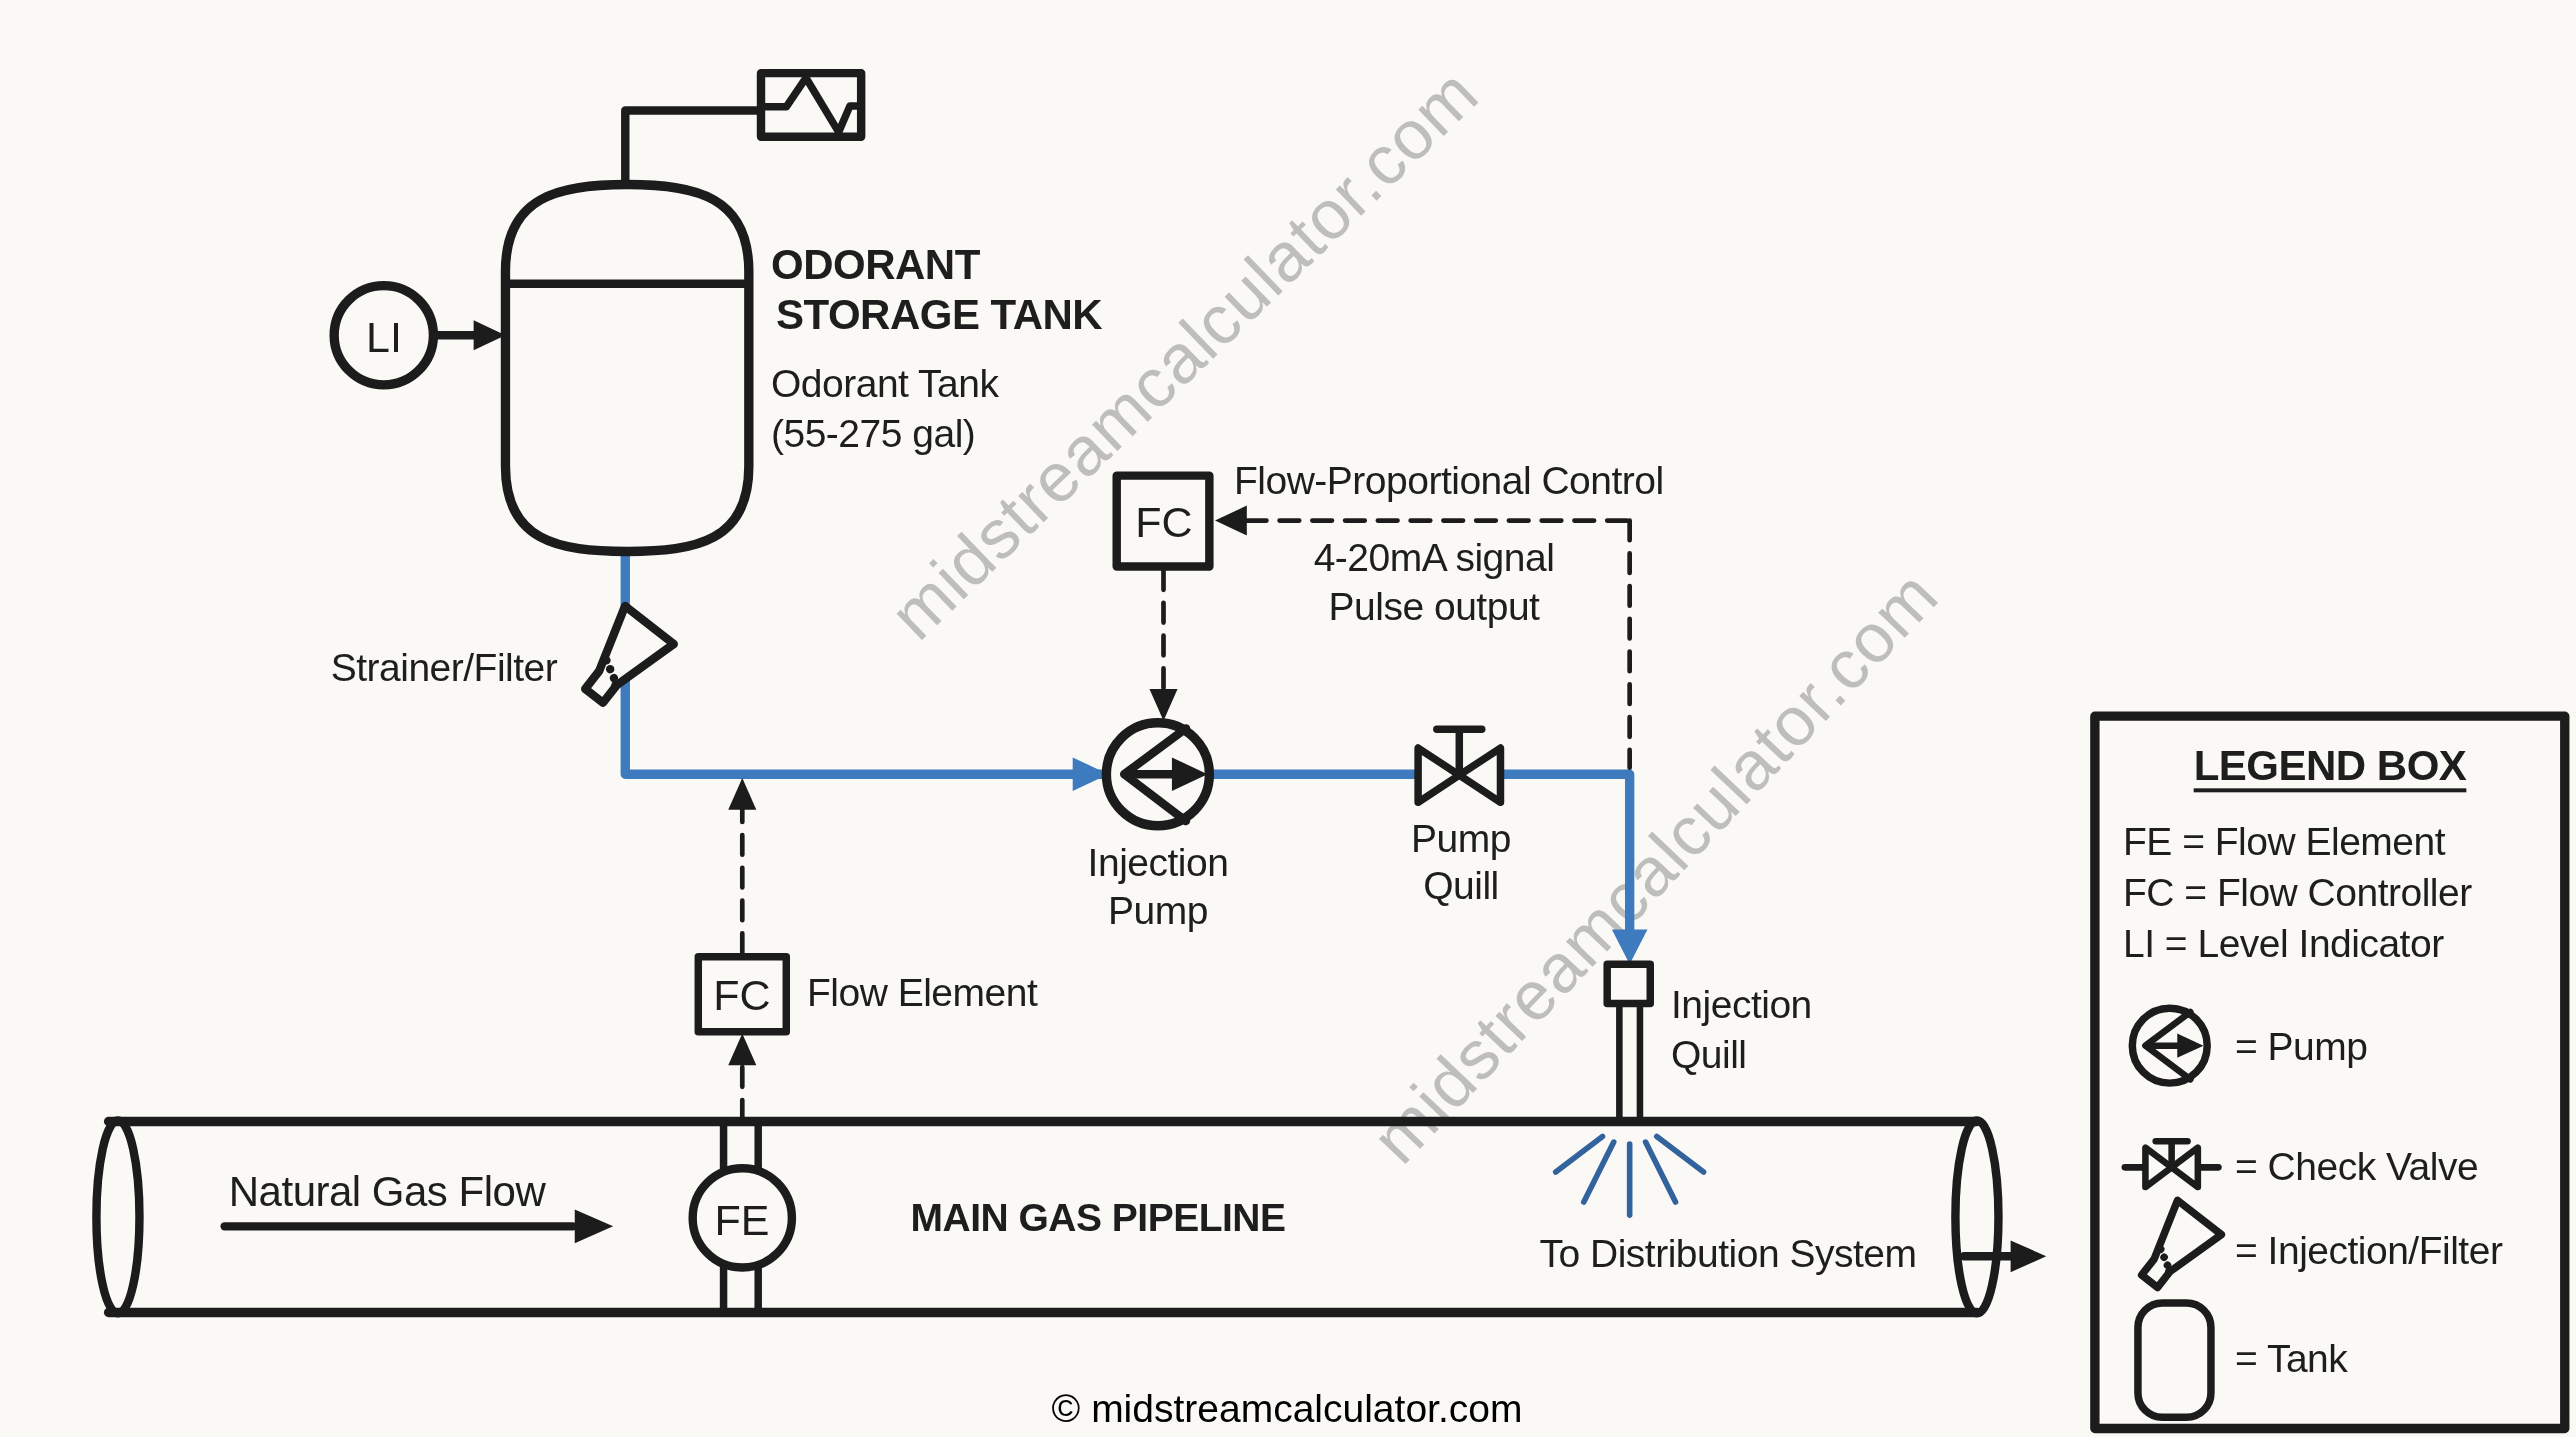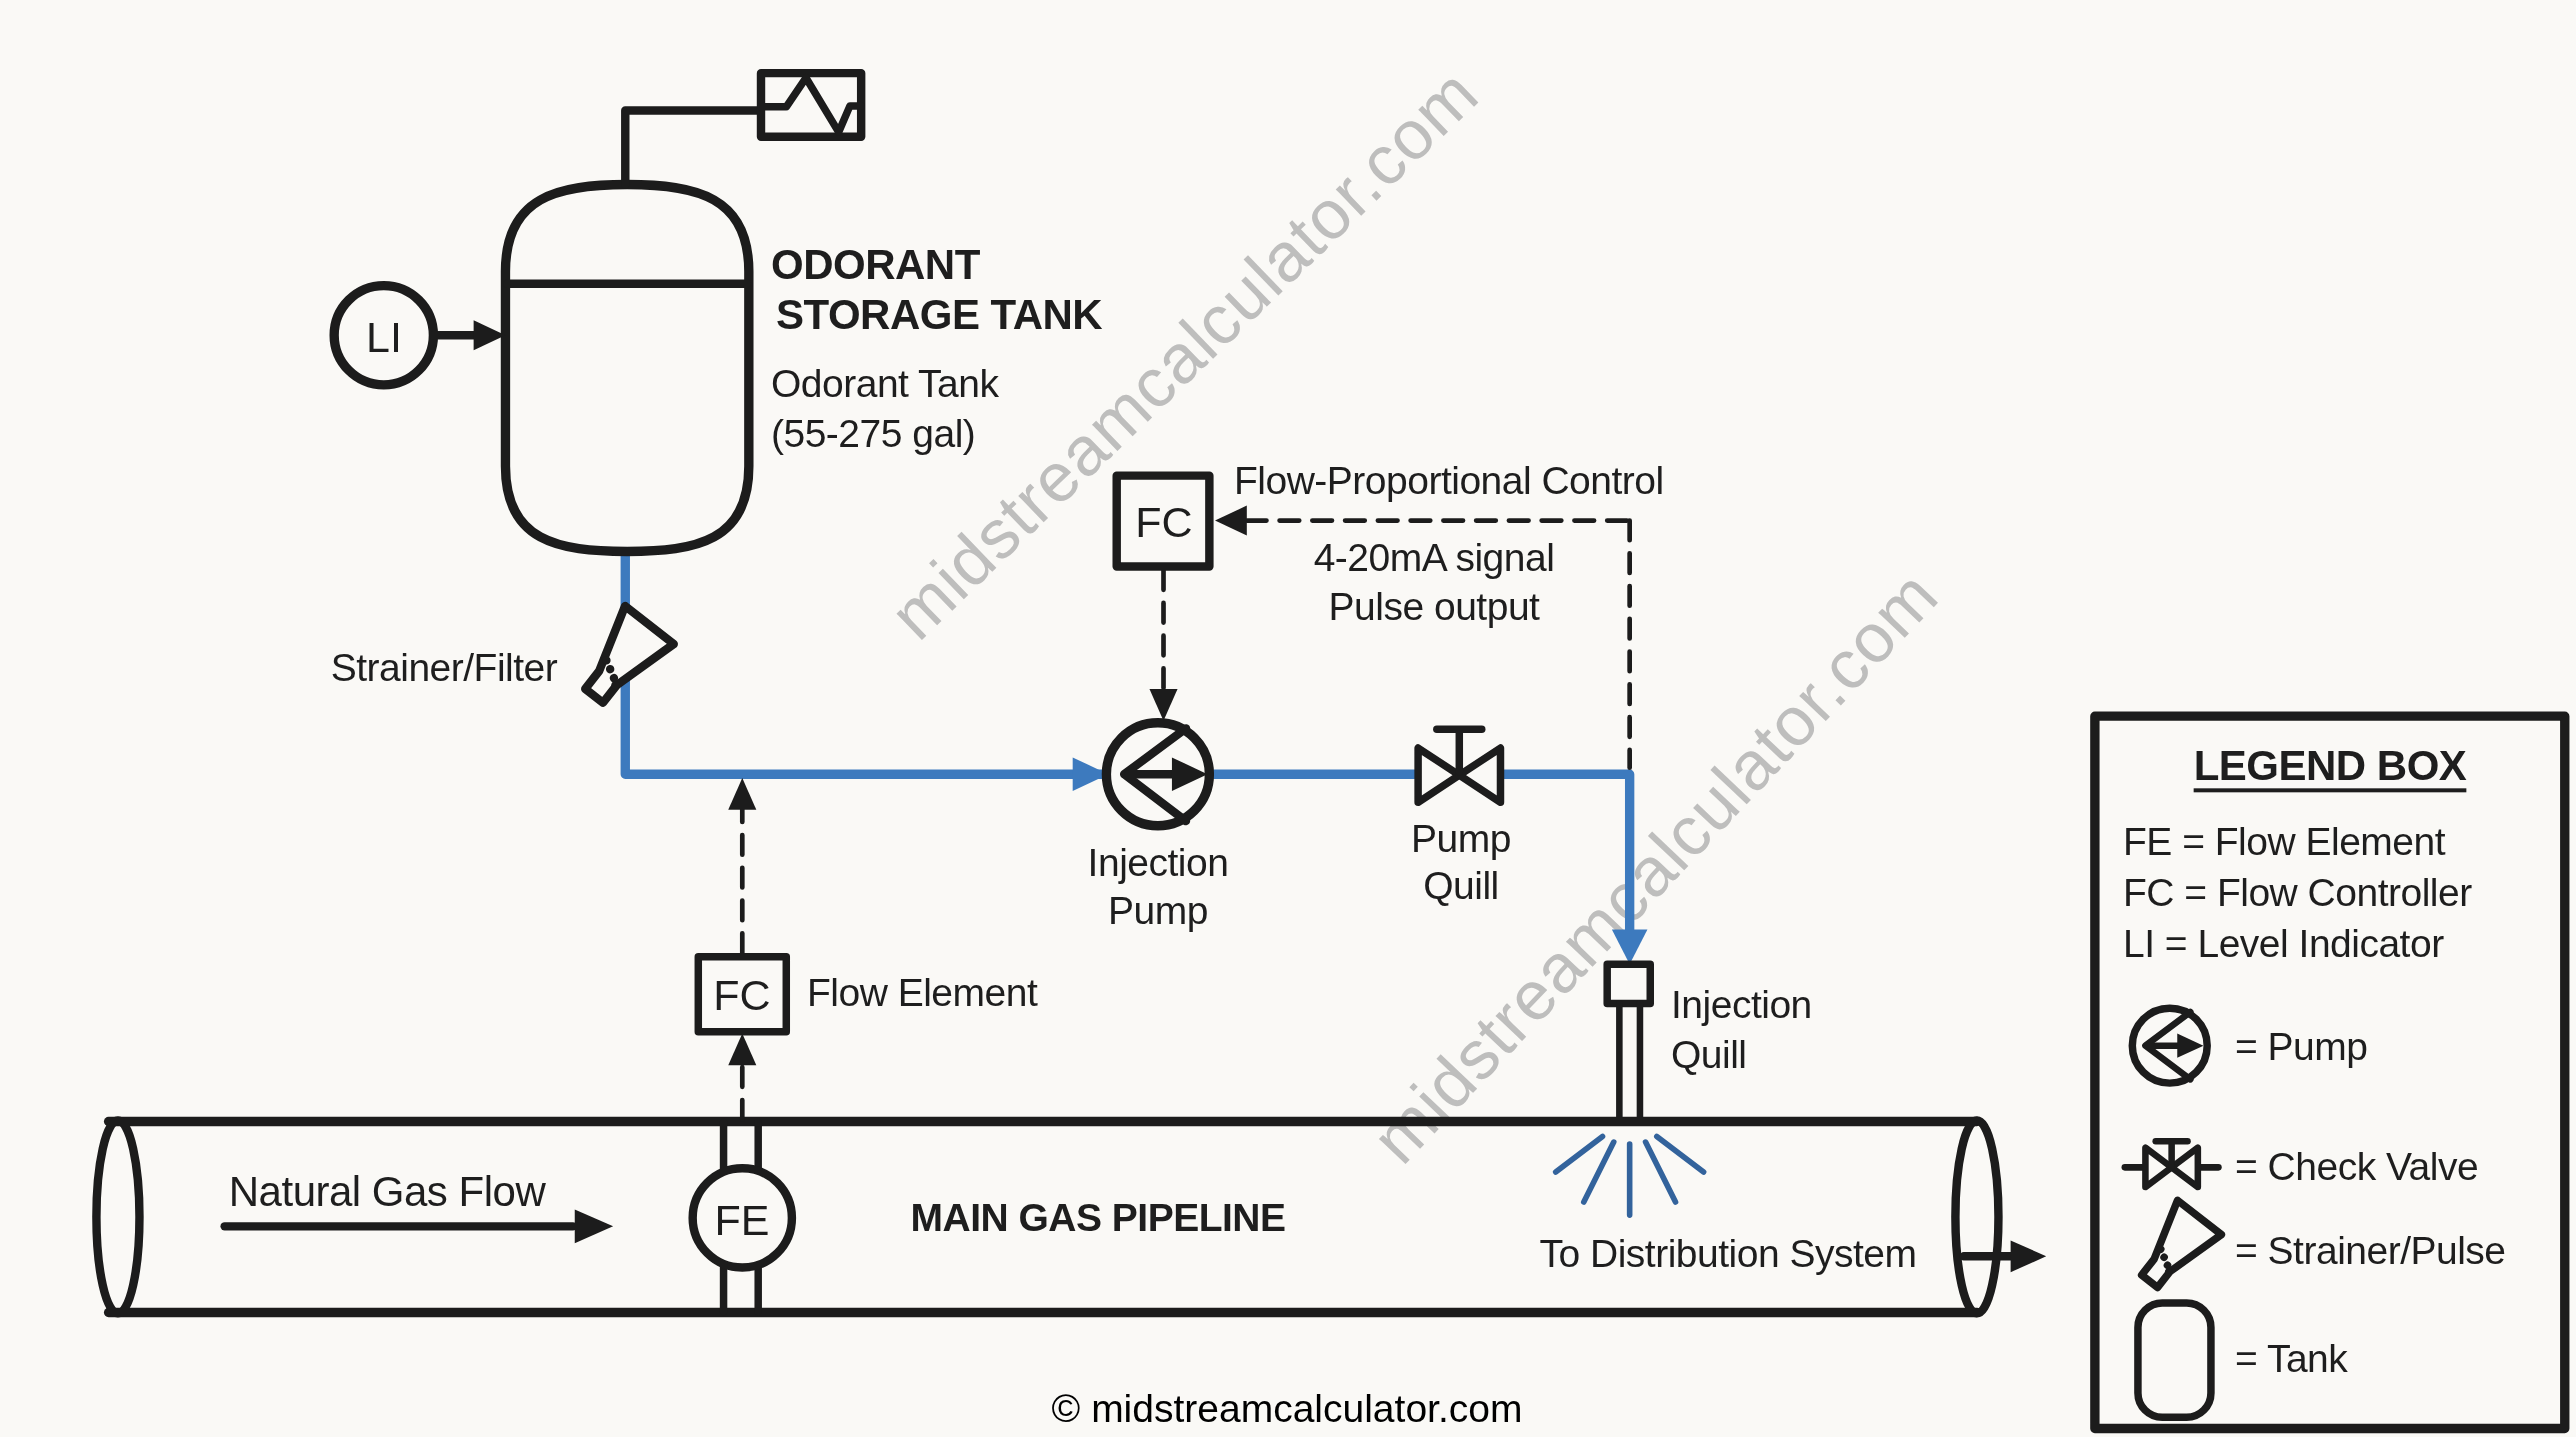--- a/index.html
+++ b/index.html
@@ -208,19 +208,19 @@
   <div class="t f48" style="left:387px;top:1192px;">Natural Gas Flow</div>
   <div class="t f46 bold" style="left:1098px;top:1218px;text-align:center;">MAIN GAS PIPELINE</div>
   <div class="t f46" style="left:1728px;top:1254px;">To Distribution System</div>
 
   <div class="t f48 legend-title" style="left:2330px;top:766px;">LEGEND BOX</div>
   <div class="tl f46" style="left:2123px;top:842px;">FE = Flow Element</div>
   <div class="tl f46" style="left:2123px;top:893px;">FC = Flow Controller</div>
   <div class="tl f46" style="left:2123px;top:944px;">LI = Level Indicator</div>
   <div class="tl f46" style="left:2235px;top:1047px;">= Pump</div>
   <div class="tl f46" style="left:2235px;top:1167px;">= Check Valve</div>
-  <div class="tl f46" style="left:2235px;top:1251px;">= Strainer/Pulse</div>
+  <div class="tl f46" style="left:2235px;top:1251px;">= Injection/Filter</div>
   <div class="tl f46" style="left:2235px;top:1359px;">= Tank</div>
 
   <div class="copyright" style="left:1287px;top:1409px;">© midstreamcalculator.com</div>
 
 </div>
 
 
 </body></html>

